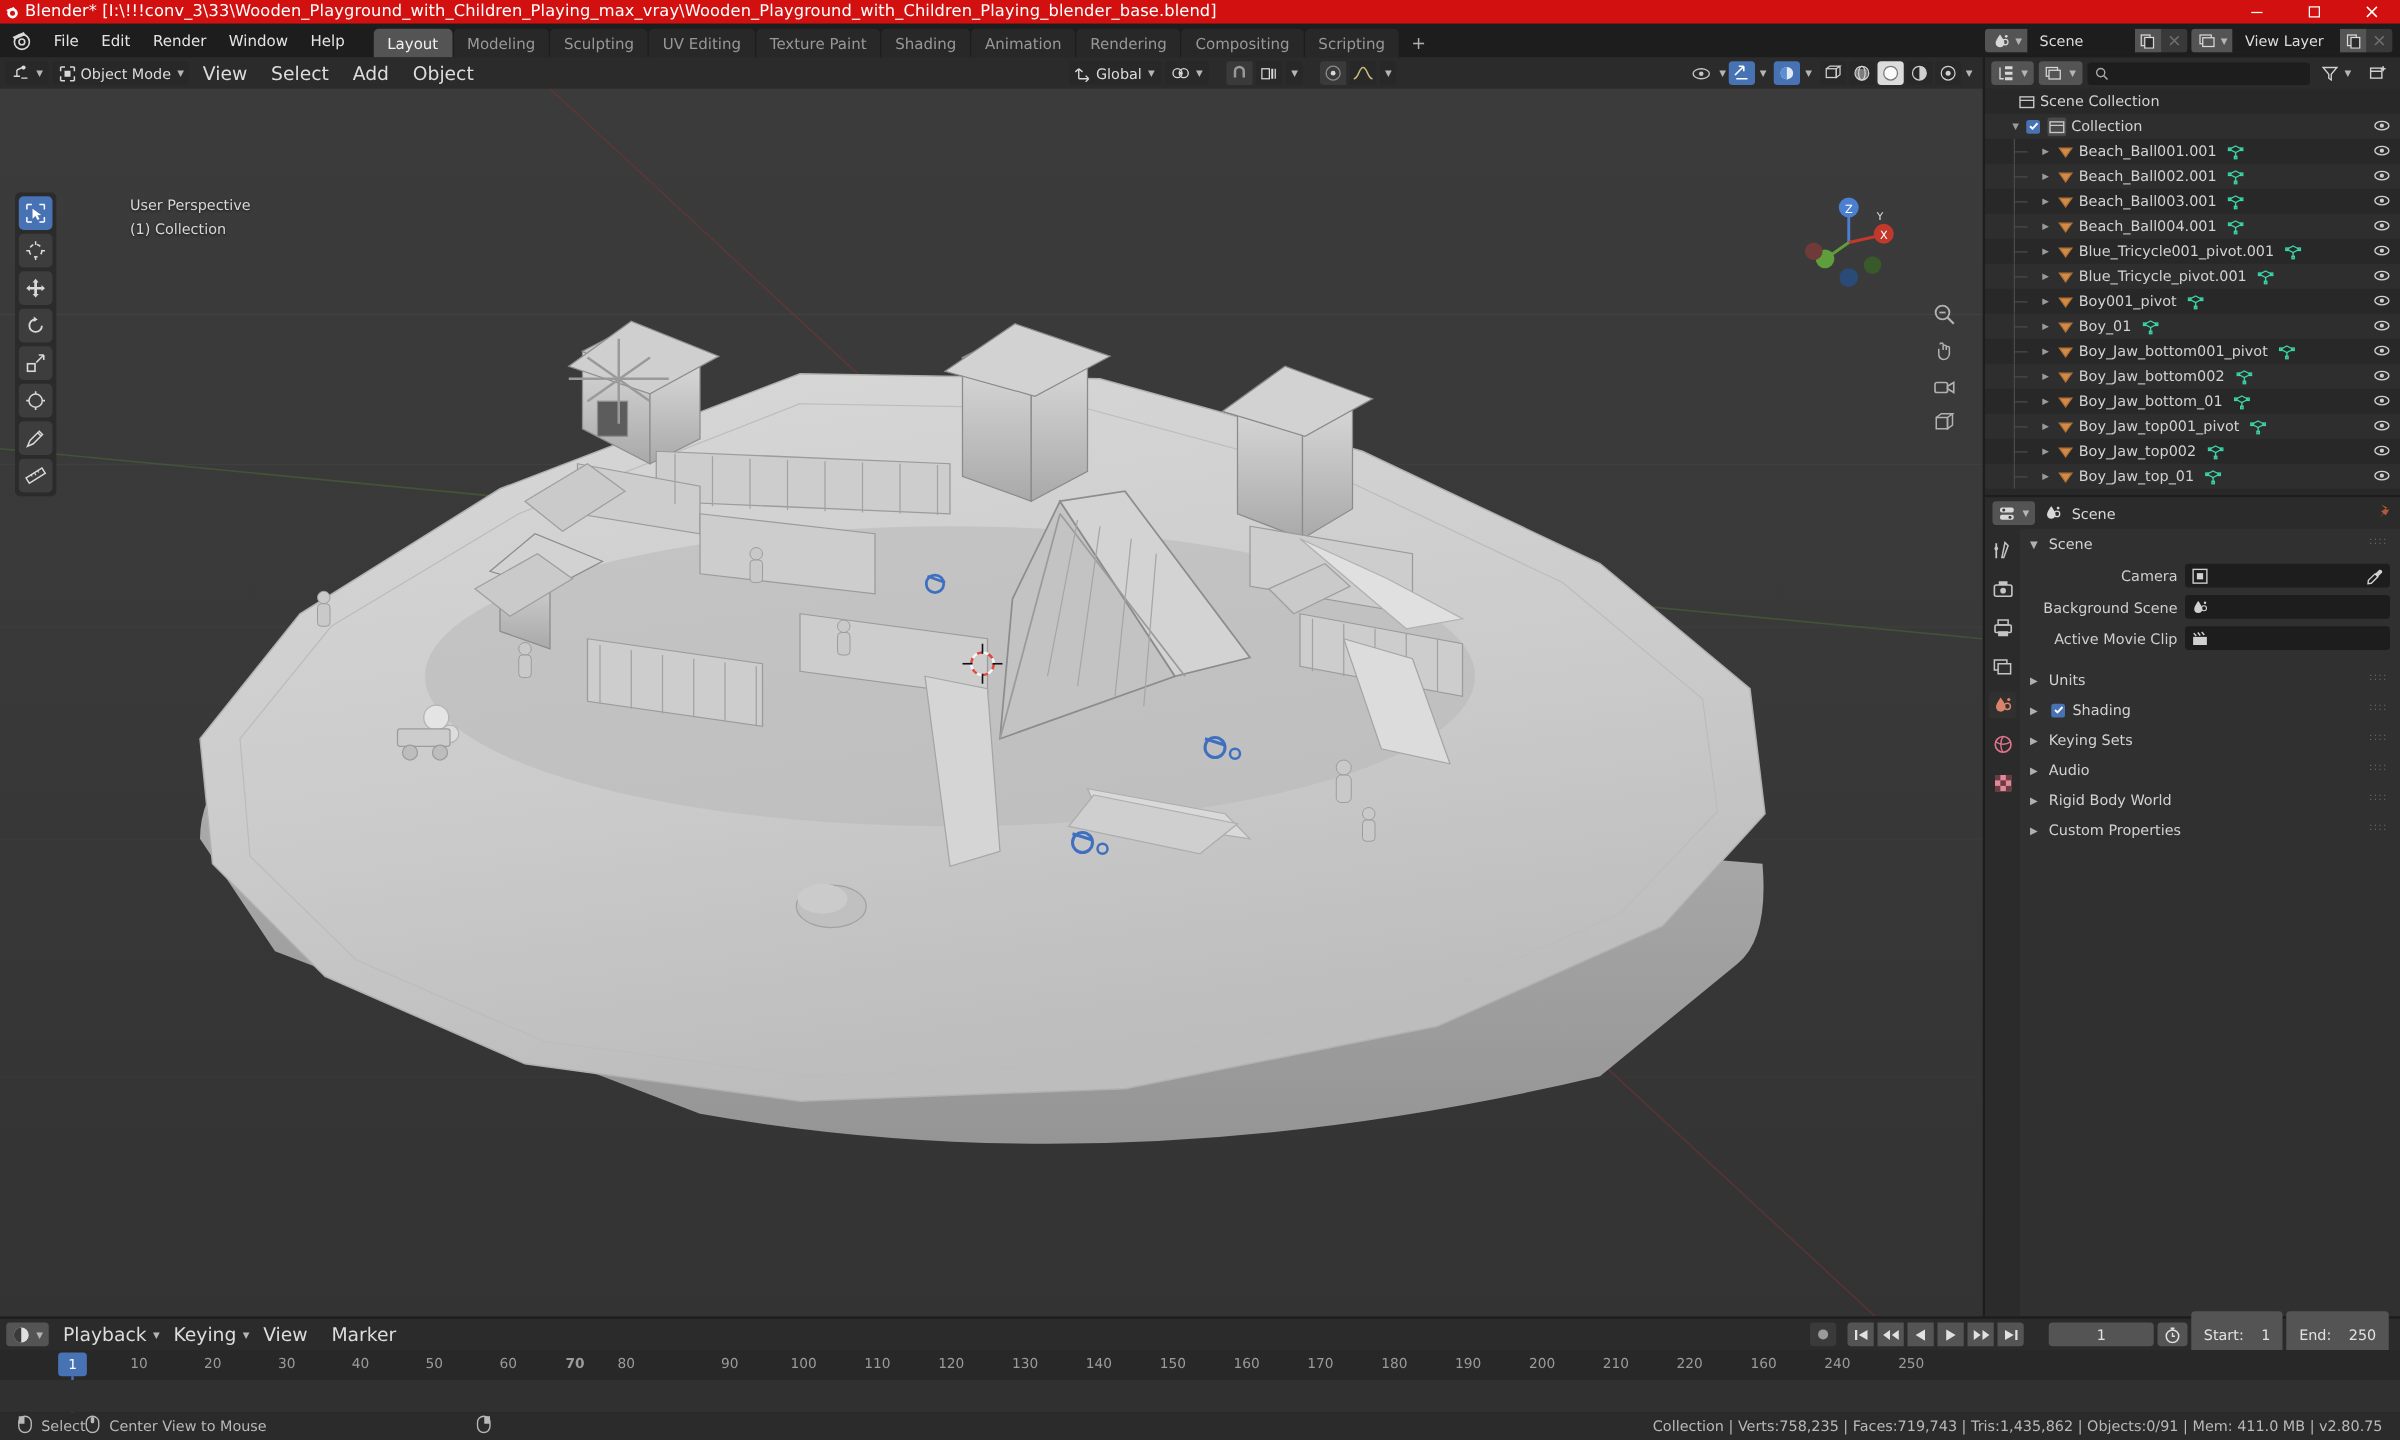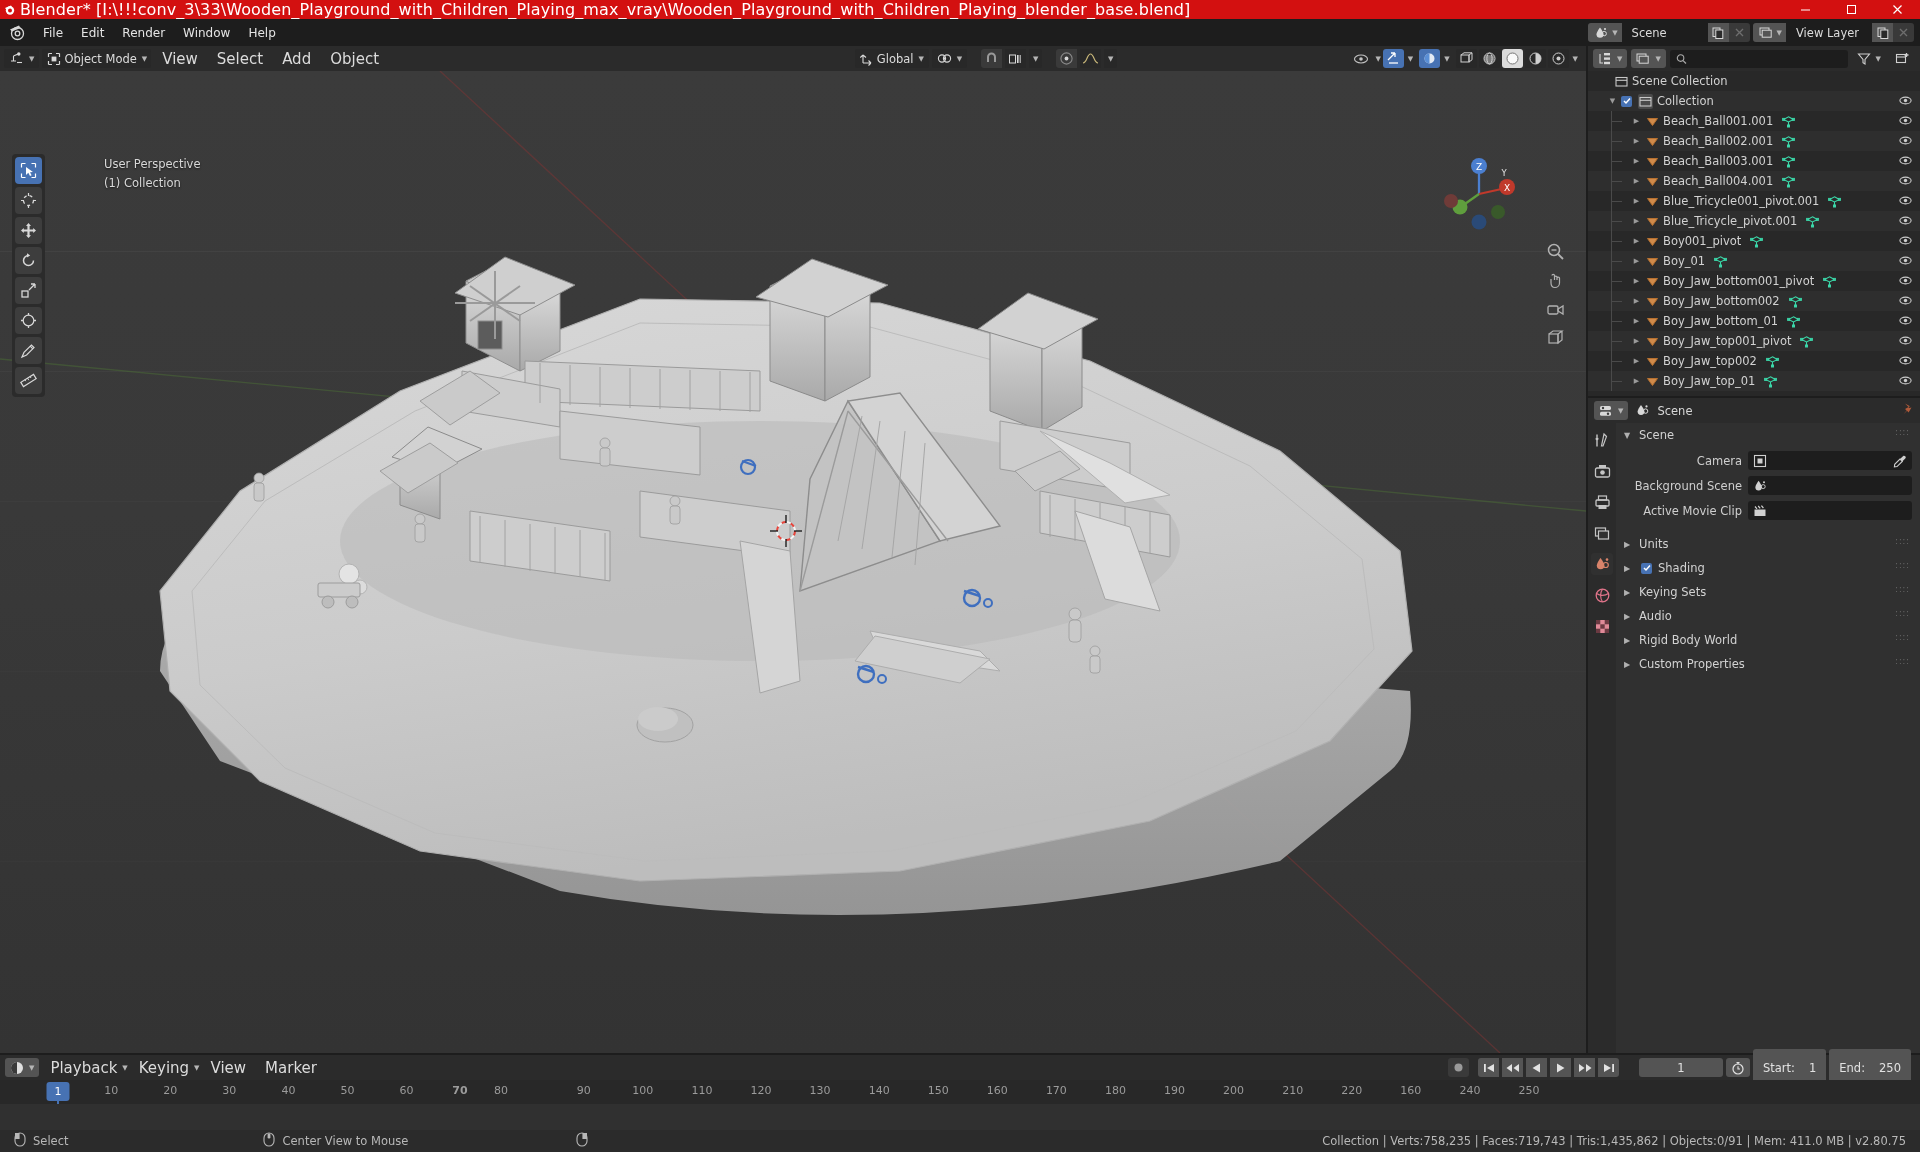--- a/index.html
+++ b/index.html
@@ -10,21 +10,21 @@
     overflow: hidden;
     -webkit-font-smoothing: antialiased;
   }
   body { position: relative; }
 
   
   #titlebar {
     position: absolute; left:0; top:0; width:1920px; height:19px;
     background:#d31010; color:#fff;
     display:flex; align-items:center;
-    font-size:16px;
+    font-size:13px;
   }
   #titlebar .tb-icon { width:20px; display:flex; justify-content:center; align-items:center; }
   #titlebar .tb-icon svg { display:block; }
   #titlebar .tb-text { flex:1; white-space:nowrap; overflow:hidden; letter-spacing:0.1px; }
   #titlebar .tb-btns { display:flex; height:19px; }
   #titlebar .tb-btn {
     width:46px; height:19px; display:flex; align-items:center; justify-content:center;
     color:#fff;
   }
 
@@ -270,20 +270,33 @@
         <circle cx="9.5" cy="10.5" r="2.3" fill="none" stroke="#d8d8d8" stroke-width="1.3"></circle>
         <path d="M2 6.5 L11 2.5 L12.5 5 L4 8.5 Z" fill="#d8d8d8"></path>
       </svg>
   </span>
   <span class="menu-item">File</span>
   <span class="menu-item">Edit</span>
   <span class="menu-item">Render</span>
   <span class="menu-item">Window</span>
   <span class="menu-item">Help</span>
 
+  <span id="ws-tabs">
+    <span class="ws-tab active">Layout</span>
+    <span class="ws-tab">Modeling</span>
+    <span class="ws-tab">Sculpting</span>
+    <span class="ws-tab">UV Editing</span>
+    <span class="ws-tab">Texture Paint</span>
+    <span class="ws-tab">Shading</span>
+    <span class="ws-tab">Animation</span>
+    <span class="ws-tab">Rendering</span>
+    <span class="ws-tab">Compositing</span>
+    <span class="ws-tab">Scripting</span>
+    <span class="ws-tab plus">+</span>
+  </span>
 
   <span id="topbar-right">
     <span class="id-block">
       <span class="id-icon">
         <svg width="14" height="14" viewBox="0 0 14 14">
             <path d="M6 1.5 C6 1.5 2.5 6 2.5 8.3 A3.5 3.5 0 0 0 9.5 8.3 C9.5 6 6 1.5 6 1.5Z" fill="#d8d8d8"></path>
             <circle cx="11" cy="3" r="1.1" fill="#d8d8d8"></circle>
             <circle cx="10.2" cy="7.6" r="2.2" fill="none" stroke="#d8d8d8" stroke-width="1"></circle>
           </svg>
         <span class="chev">▼</span>
@@ -1432,21 +1445,21 @@
 <div id="statusbar">
   <span class="sb-item" style="margin-left:14px;">
     <span>
       <svg width="12" height="15" viewBox="0 0 12 15">
           <rect x="1" y="1" width="10" height="13" rx="5" fill="none" stroke="#b8b8b8" stroke-width="1.1"></rect>
           <path d="M1 1 h4.6 v6 H1 Z" fill="#b8b8b8"></path>
         </svg>
     </span>
     <span>Select</span>
   </span>
-  <span class="sb-item" style="margin-left:195px;">
+  <span class="sb-item" style="">
     <span>
       <svg width="12" height="15" viewBox="0 0 12 15">
           <rect x="1" y="1" width="10" height="13" rx="5" fill="none" stroke="#b8b8b8" stroke-width="1.1"></rect>
           <rect x="4.6" y="1.5" width="2.8" height="5" rx="1.2" fill="#b8b8b8"></rect>
         </svg>
     </span>
     <span>Center View to Mouse</span>
   </span>
   <span class="sb-item" style="margin-left:168px;">
     <span>

